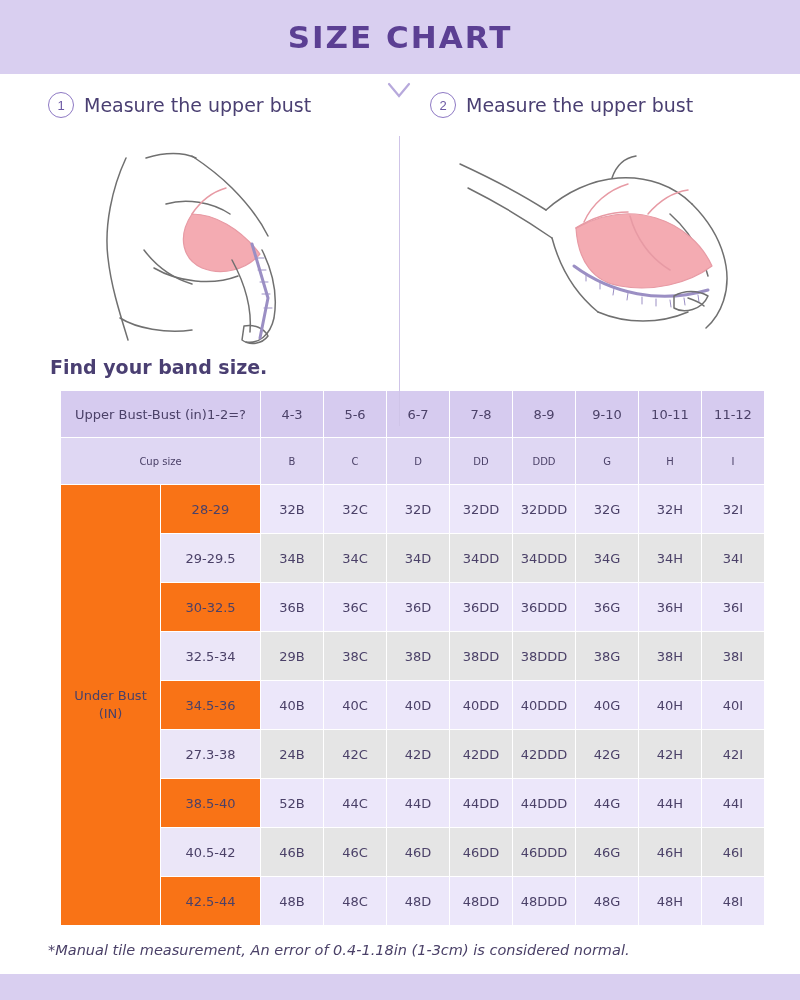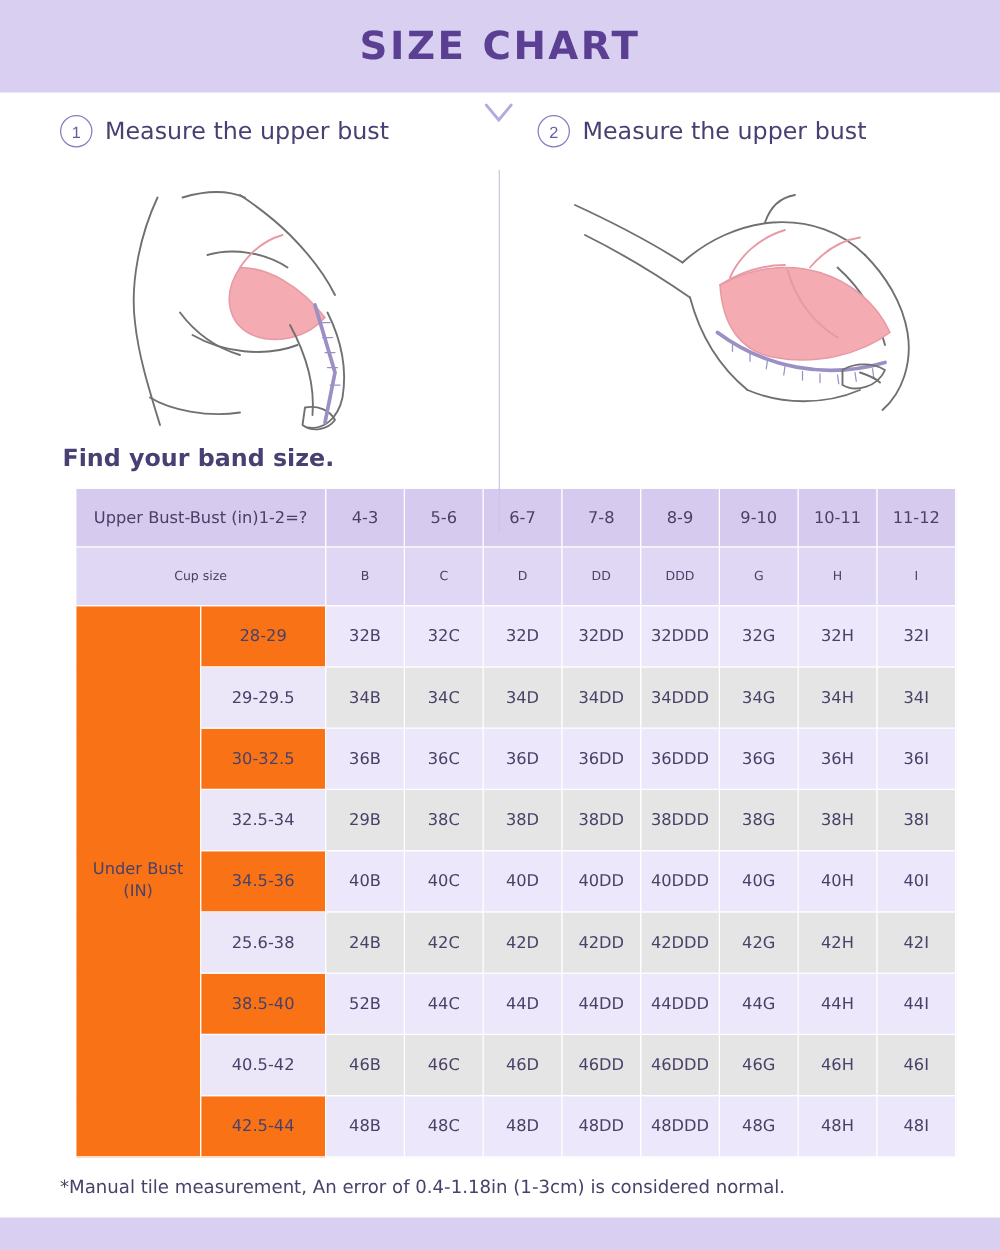--- a/index.html
+++ b/index.html
@@ -149,20 +149,21 @@
   .body-row.alt td.ub {
     background: #ebe6f8;
     margin-left: 20px;
   }
   
   .footnote {
     padding: 16px 52px 0 48px;
     font-size: 14.5px;
     color: #4b4168;
     font-family: "DejaVu Sans", sans-serif;
+    font-style: italic;
   }
   .bottom-bar {
     position: absolute;
     left: 0;
     bottom: 0;
     width: 800px;
     height: 26px;
     background: #d9cff0;
   }
 </style>
@@ -358,21 +359,21 @@
           <td class="size">40C</td>
           <td class="size">40D</td>
           <td class="size">40DD</td>
           <td class="size">40DDD</td>
           <td class="size">40G</td>
           <td class="size">40H</td>
           <td class="size">40I</td>
         </tr>
 
         <tr class="body-row alt">
-          <td class="ub">25.6-38</td>
+          <td class="ub">27.3-38</td>
           <td class="size">24B</td>
           <td class="size">42C</td>
           <td class="size">42D</td>
           <td class="size">42DD</td>
           <td class="size">42DDD</td>
           <td class="size">42G</td>
           <td class="size">42H</td>
           <td class="size">42I</td>
         </tr>
 

